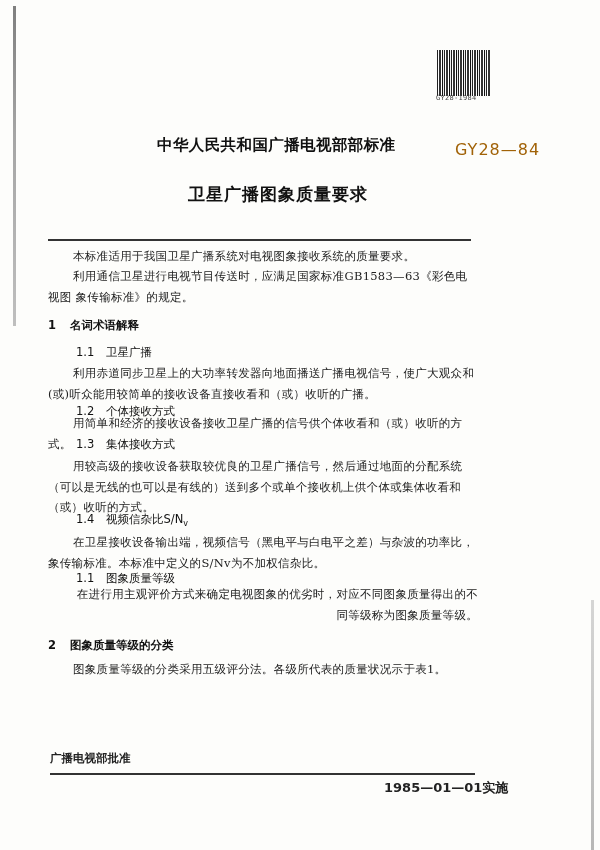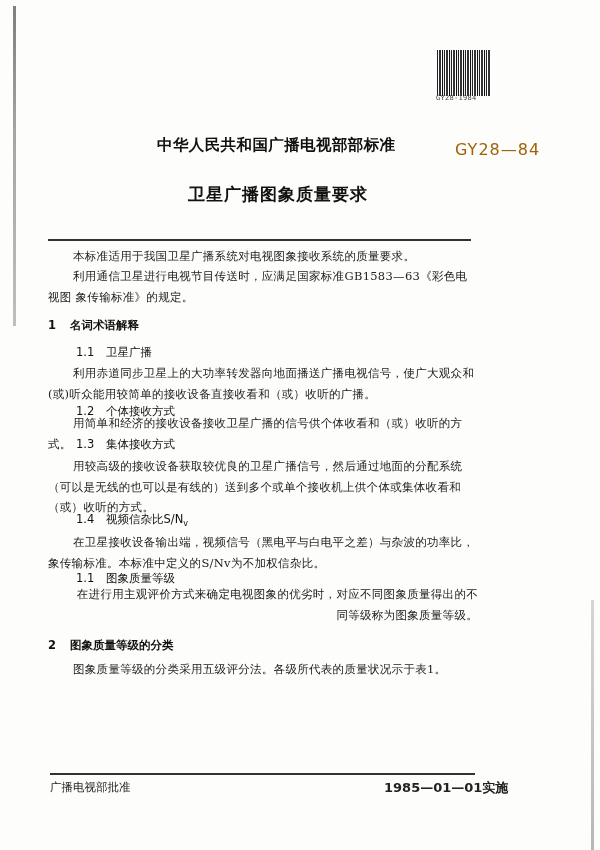--- a/index.html
+++ b/index.html
@@ -59,22 +59,22 @@
       position: absolute; left: 48px;
       font-family: "DejaVu Sans", sans-serif; font-weight: bold; font-size: 11.5px; color: #111;
     }
     .h1 .num { display: inline-block; width: 22px; }
     .h2 {
       position: absolute; left: 76px;
       font-family: "DejaVu Sans", sans-serif; font-weight: normal; font-size: 11.5px; color: #111;
     }
     .h2 .num { display: inline-block; width: 30px; }
     .footer-left {
-      position: absolute; left: 50px; top: 780px;
-      font-family: "DejaVu Sans", sans-serif; font-weight: normal; font-size: 11.5px; color: #222; text-align: right;
+      position: absolute; left: 50px; top: 751px;
+      font-family: "DejaVu Sans", sans-serif; font-weight: bold; font-size: 11.5px; color: #222; text-align: right;
     }
     .footer-right {
       position: absolute; left: 384px; top: 779px;
       font-family: "DejaVu Sans", sans-serif; font-weight: bold; font-size: 13px; color: #222;
     }
     sub { font-size: 8px; }
   </style>
 </head>
 <body>
 

